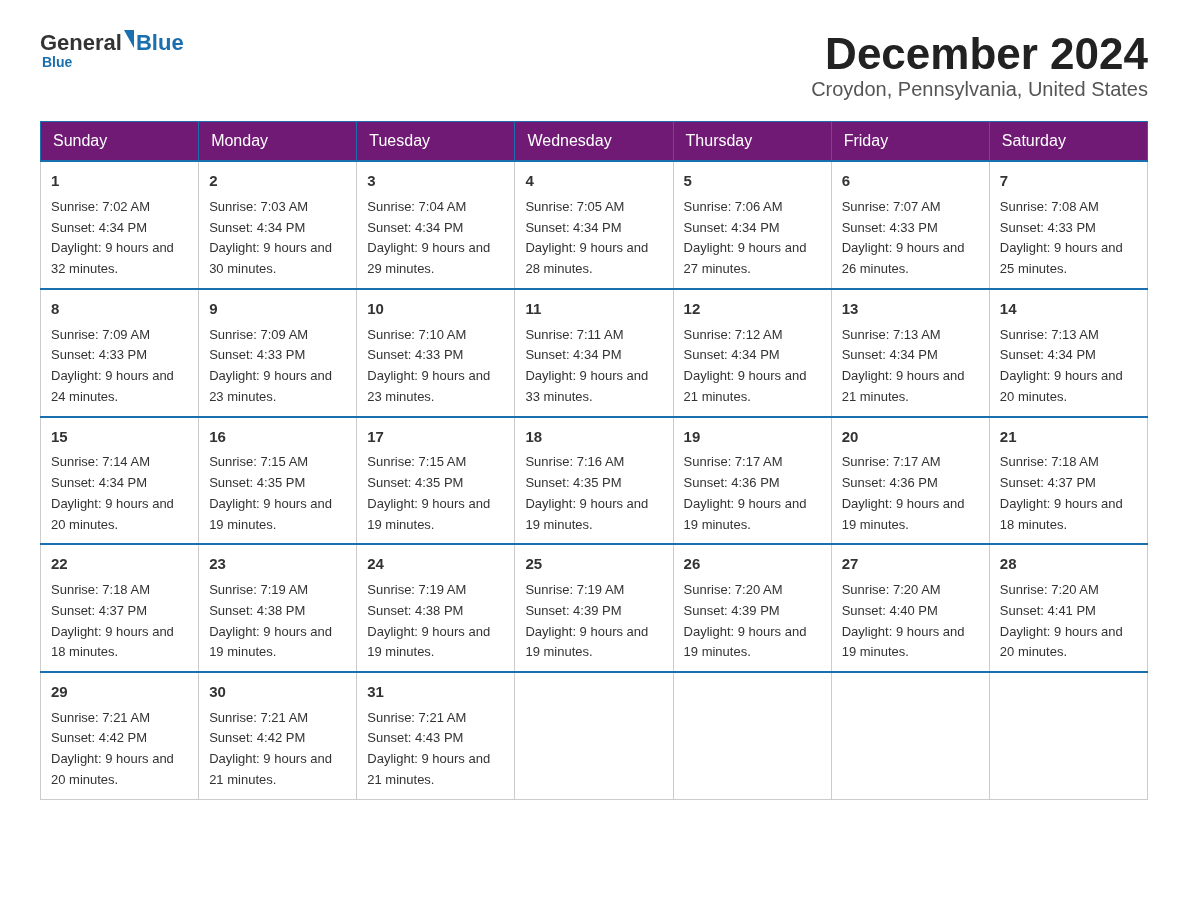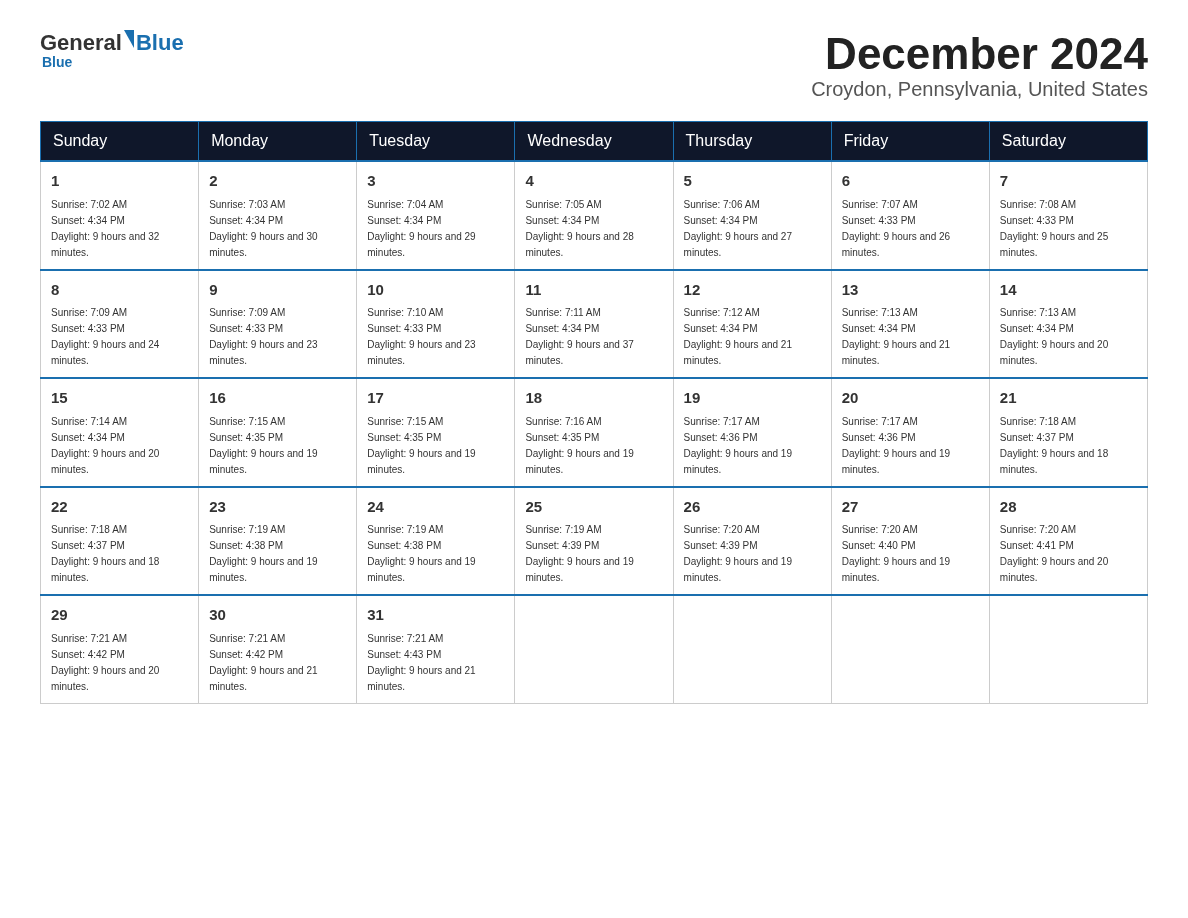--- a/index.html
+++ b/index.html
@@ -63,21 +63,21 @@
       font-size: 20px;
       color: #555;
       margin-top: 0;
     }
     .calendar-table {
       width: 100%;
       border-collapse: collapse;
       border: 1px solid #aaa;
     }
     .calendar-table th {
-      background-color: #0f172a;
+      background-color: #701a75;
       color: #fff;
       padding: 10px 12px;
       font-size: 16px;
       font-weight: normal;
       text-align: left;
       border: 1px solid #1a6faf;
     }
     .calendar-table td {
       vertical-align: top;
       padding: 8px 10px;
@@ -88,21 +88,21 @@
       color: #333;
       line-height: 1.5;
     }
     .day-number {
       font-size: 15px;
       font-weight: bold;
       display: block;
       margin-bottom: 4px;
     }
     .day-info {
-      font-size: 10px;
+      font-size: 13px;
       line-height: 1.6;
     }
     tr.week-row td {
       border-top: 2px solid #1a6faf;
     }
     .empty-cell {
       background: #fff;
     }
   </style>
 </head>
@@ -217,21 +217,21 @@
           <span>Sunrise: 7:10 AM</span><br>
           <span>Sunset: 4:33 PM</span><br>
           <span>Daylight: 9 hours and 23 minutes.</span>
         </div>
       </td>
         <td>
         <span class="day-number">11</span>
         <div class="day-info">
           <span>Sunrise: 7:11 AM</span><br>
           <span>Sunset: 4:34 PM</span><br>
-          <span>Daylight: 9 hours and 37 minutes.</span>
+          <span>Daylight: 9 hours and 33 minutes.</span>
         </div>
       </td>
         <td>
         <span class="day-number">12</span>
         <div class="day-info">
           <span>Sunrise: 7:12 AM</span><br>
           <span>Sunset: 4:34 PM</span><br>
           <span>Daylight: 9 hours and 21 minutes.</span>
         </div>
       </td>

